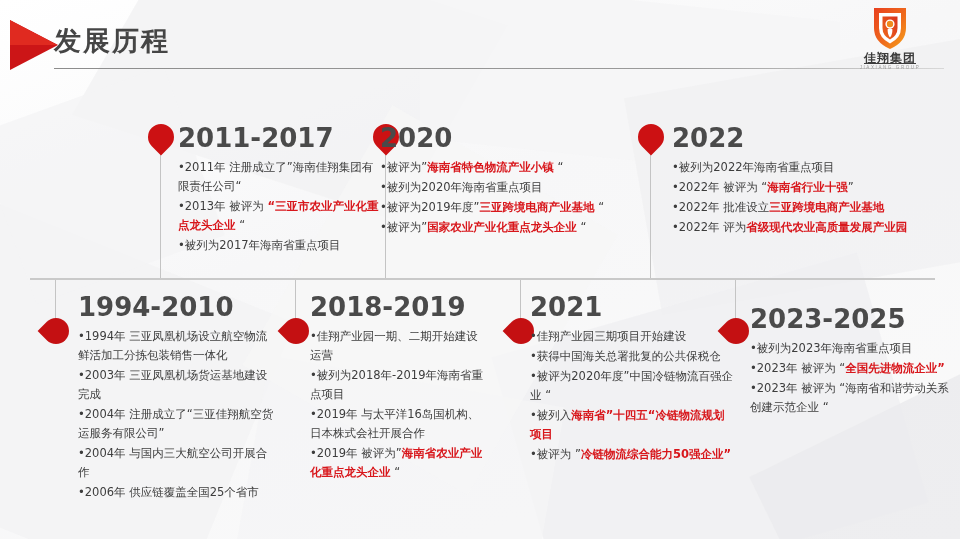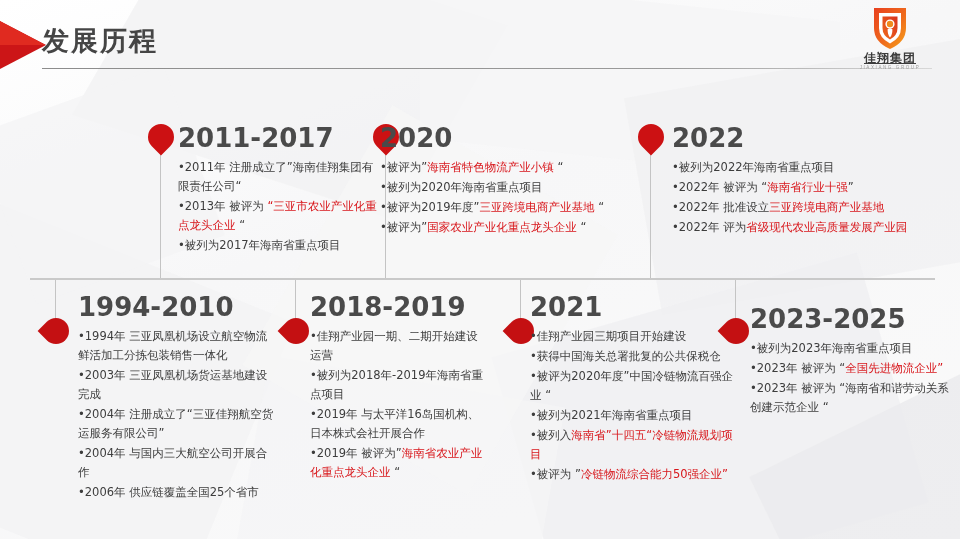--- a/index.html
+++ b/index.html
@@ -37,21 +37,21 @@
   .p6 { top:380px; left:250px; width:300px; height:200px;
         background:#f4f4f5; transform: rotate(10deg); opacity:.75;}
   .p7 { top:150px; left:300px; width:260px; height:300px;
         background:#f6f6f7; transform: rotate(30deg); opacity:.7;}
   .p8 { top:410px; left:780px; width:260px; height:200px;
         background:#ebebed; transform: rotate(-26deg); opacity:.85;}
   .p9 { top:95px; left:0px; width:200px; height:180px;
         background:#f4f4f5; transform: rotate(-20deg); opacity:.8;}
 
   
-  #header { position:absolute; top:0; left:0; width:858px; height:92px; }
+  #header { position:absolute; top:0; left:12px; width:858px; height:92px; }
   .hdr-arrow {
     position:absolute; left:-2px; top:20px;
     width:0; height:0;
     border-top: 25px solid transparent;
     border-bottom: 25px solid transparent;
     border-left: 48px solid #cc1517;
   }
   .hdr-arrow2 {
     position:absolute; left:-2px; top:20px;
     width:0; height:0;
@@ -120,21 +120,21 @@
     font-family:"DejaVu Sans","Liberation Sans",sans-serif;
     white-space:nowrap;
   }
   .entry-list { list-style:none; margin:0; padding:0; }
   .entry-list li {
     font-size: 11.5px; color:#3d3d3d; line-height: 19px;
     margin-bottom: 1px;
     font-family:"DejaVu Sans","Liberation Sans",sans-serif;
   }
   .entry-list li::before { content:"·"; margin-right:1px; }
-  .hl { color:#d8161b; font-weight:normal; }
+  .hl { color:#d8161b; font-weight:bold; }
   .q  { color:#3d3d3d; }
 </style>
 <style>.entry-list li::before{content:"";margin:0;}</style></head>
 <body>
 
 <div id="slide">
 
   <div class="poly p1"></div>
   <div class="poly p2"></div>
   <div class="poly p3"></div>
@@ -229,21 +229,20 @@
           <li><span class="q">•被评为2019年度”</span><span class="hl">三亚跨境电商产业基地</span><span class="q"> “</span></li>
           <li><span class="q">•被评为”</span><span class="hl">国家农业产业化重点龙头企业</span><span class="q"> “</span></li>
         </ul>
       </div>
       <div class="entry" style="left: 530px; top: 292px; width: 205px;">
         <div class="entry-year">2021</div>
         <ul class="entry-list">
           <li><span class="q">•佳翔产业园三期项目开始建设</span></li>
           <li><span class="q">•获得中国海关总署批复的公共保税仓</span></li>
           <li><span class="q">•被评为2020年度”中国冷链物流百强企业 “</span></li>
-          <li><span class="q">•被列为2021年海南省重点项目</span></li>
           <li><span class="q">•被列入</span><span class="hl">海南省”十四五“冷链物流规划项目</span></li>
           <li><span class="q">•被评为 ”</span><span class="hl">冷链物流综合能力50强企业”</span></li>
         </ul>
       </div>
       <div class="entry" style="left: 672px; top: 123px; width: 268px;">
         <div class="entry-year">2022</div>
         <ul class="entry-list">
           <li><span class="q">•被列为2022年海南省重点项目</span></li>
           <li><span class="q">•2022年 被评为 “</span><span class="hl">海南省行业十强</span><span class="q">”</span></li>
           <li><span class="q">•2022年 批准设立</span><span class="hl">三亚跨境电商产业基地</span></li>

